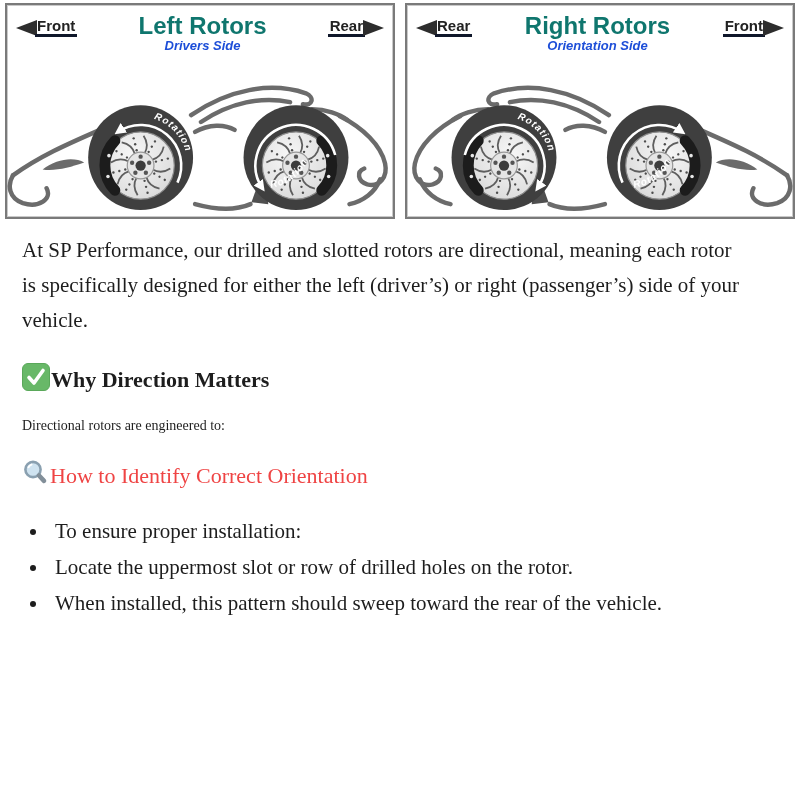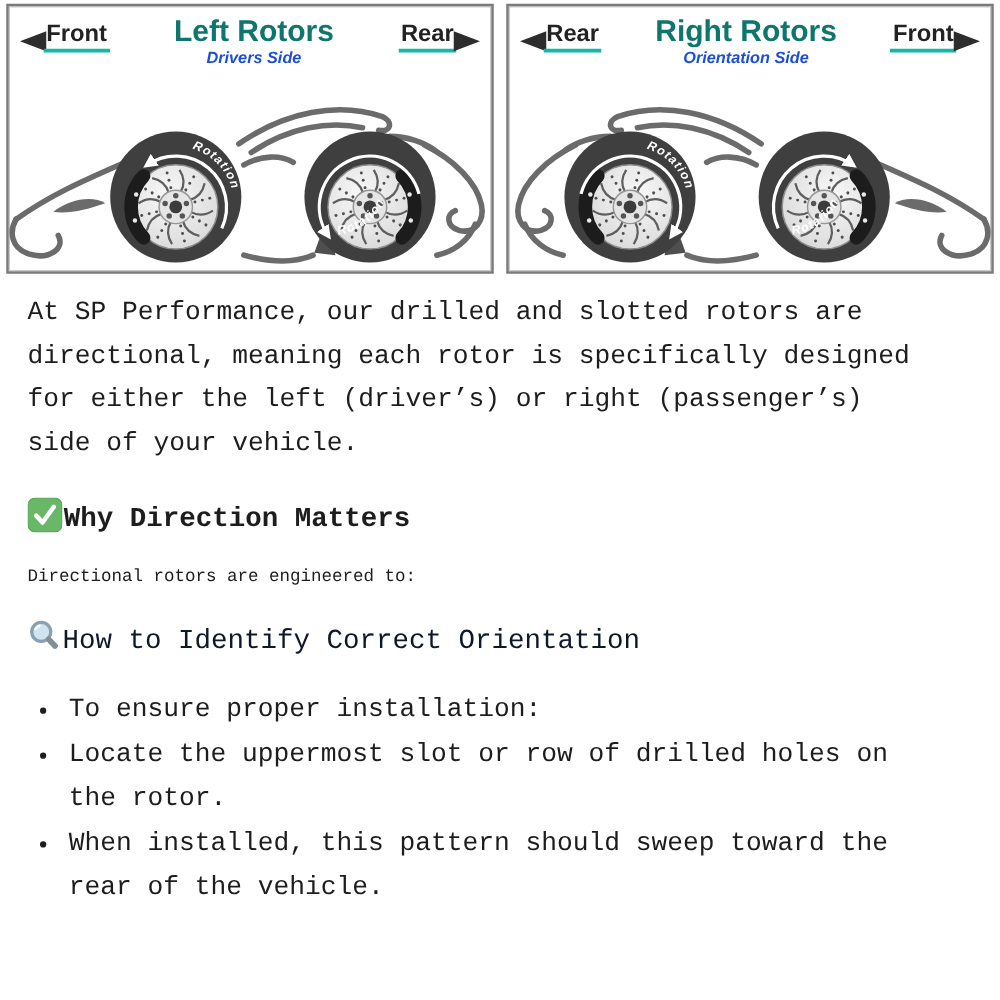--- a/index.html
+++ b/index.html
@@ -6,33 +6,33 @@
   body{width:800px;height:800px;overflow:hidden;font-family:"Liberation Serif",serif;color:#1d1d1d;}
 
   
   .diagram{display:flex;gap:10px;margin:3px 5px 0 5px;height:216px;}
   .panel{flex:1;border:2px solid #7a7a7a;box-shadow:inset 0 0 0 1px #c9c9c9;position:relative;background:#fff;overflow:hidden;}
   .panel-header{display:flex;justify-content:space-between;align-items:flex-start;padding:7px 9px 0 9px;}
   .dir{display:flex;align-items:flex-end;margin-top:5px;}
   .tri{width:0;height:0;border-top:8px solid transparent;border-bottom:8px solid transparent;margin-bottom:1px;}
   .tri-left{border-right:21px solid #2d2d2d;margin-right:-2px;}
   .tri-right{border-left:21px solid #2d2d2d;margin-left:-2px;}
-  .dir-label{font-family:"Liberation Sans",sans-serif;font-weight:bold;font-size:19px;color:#222;border-bottom:3px solid #14b8a6;padding:0 2px 0 2px;line-height:1.15;}
+  .dir-label{font-family:"Liberation Sans",sans-serif;font-weight:bold;font-size:15px;color:#222;border-bottom:3px solid #0f172a;padding:0 2px 0 2px;line-height:1.15;}
   .title-wrap{text-align:center;margin-top:1px;}
   .panel-title{font-family:"Liberation Sans",sans-serif;font-weight:bold;font-size:24px;color:#0f766e;line-height:1.05;}
   .panel-subtitle{font-family:"Liberation Sans",sans-serif;font-weight:bold;font-style:italic;font-size:13px;color:#1d4ed8;}
   .car-svg{position:absolute;left:0;right:0;bottom:0;width:100%;height:160px;display:block;}
   .rot-txt{fill:#ffffff;font-family:"Liberation Sans",sans-serif;font-weight:bold;font-style:italic;font-size:10px;letter-spacing:1px;}
 
   
-  .content{padding:8px 32px 0 22px;font-family:Liberation Mono, monospace;}
+  .content{padding:8px 32px 0 22px;}
   .intro{font-size:21px;line-height:35px;margin:6px 0 0 0;max-width:720px;}
   .sec-head{display:flex;align-items:center;gap:1px;font-size:22px;margin:25px 0 0 0;}
   .sec-head .head-txt{font-weight:bold;}
-  .sec-head.light .head-txt{font-weight:normal;color:#0f172a;}
+  .sec-head.light .head-txt{font-weight:normal;color:#ef4444;}
   .lead{font-size:14px;margin:21px 0 0 0;}
   ul{margin:13px 0 0 27px;padding:0;max-width:700px;}
   li{font-size:21px;line-height:35px;padding-left:6px;margin:0 0 1px 0;}
   .emoji{flex:0 0 auto;display:inline-block;}
 </style>
 </head>
 <body>
 
 <svg width="0" height="0" style="position:absolute" aria-hidden="true">
   <defs>

